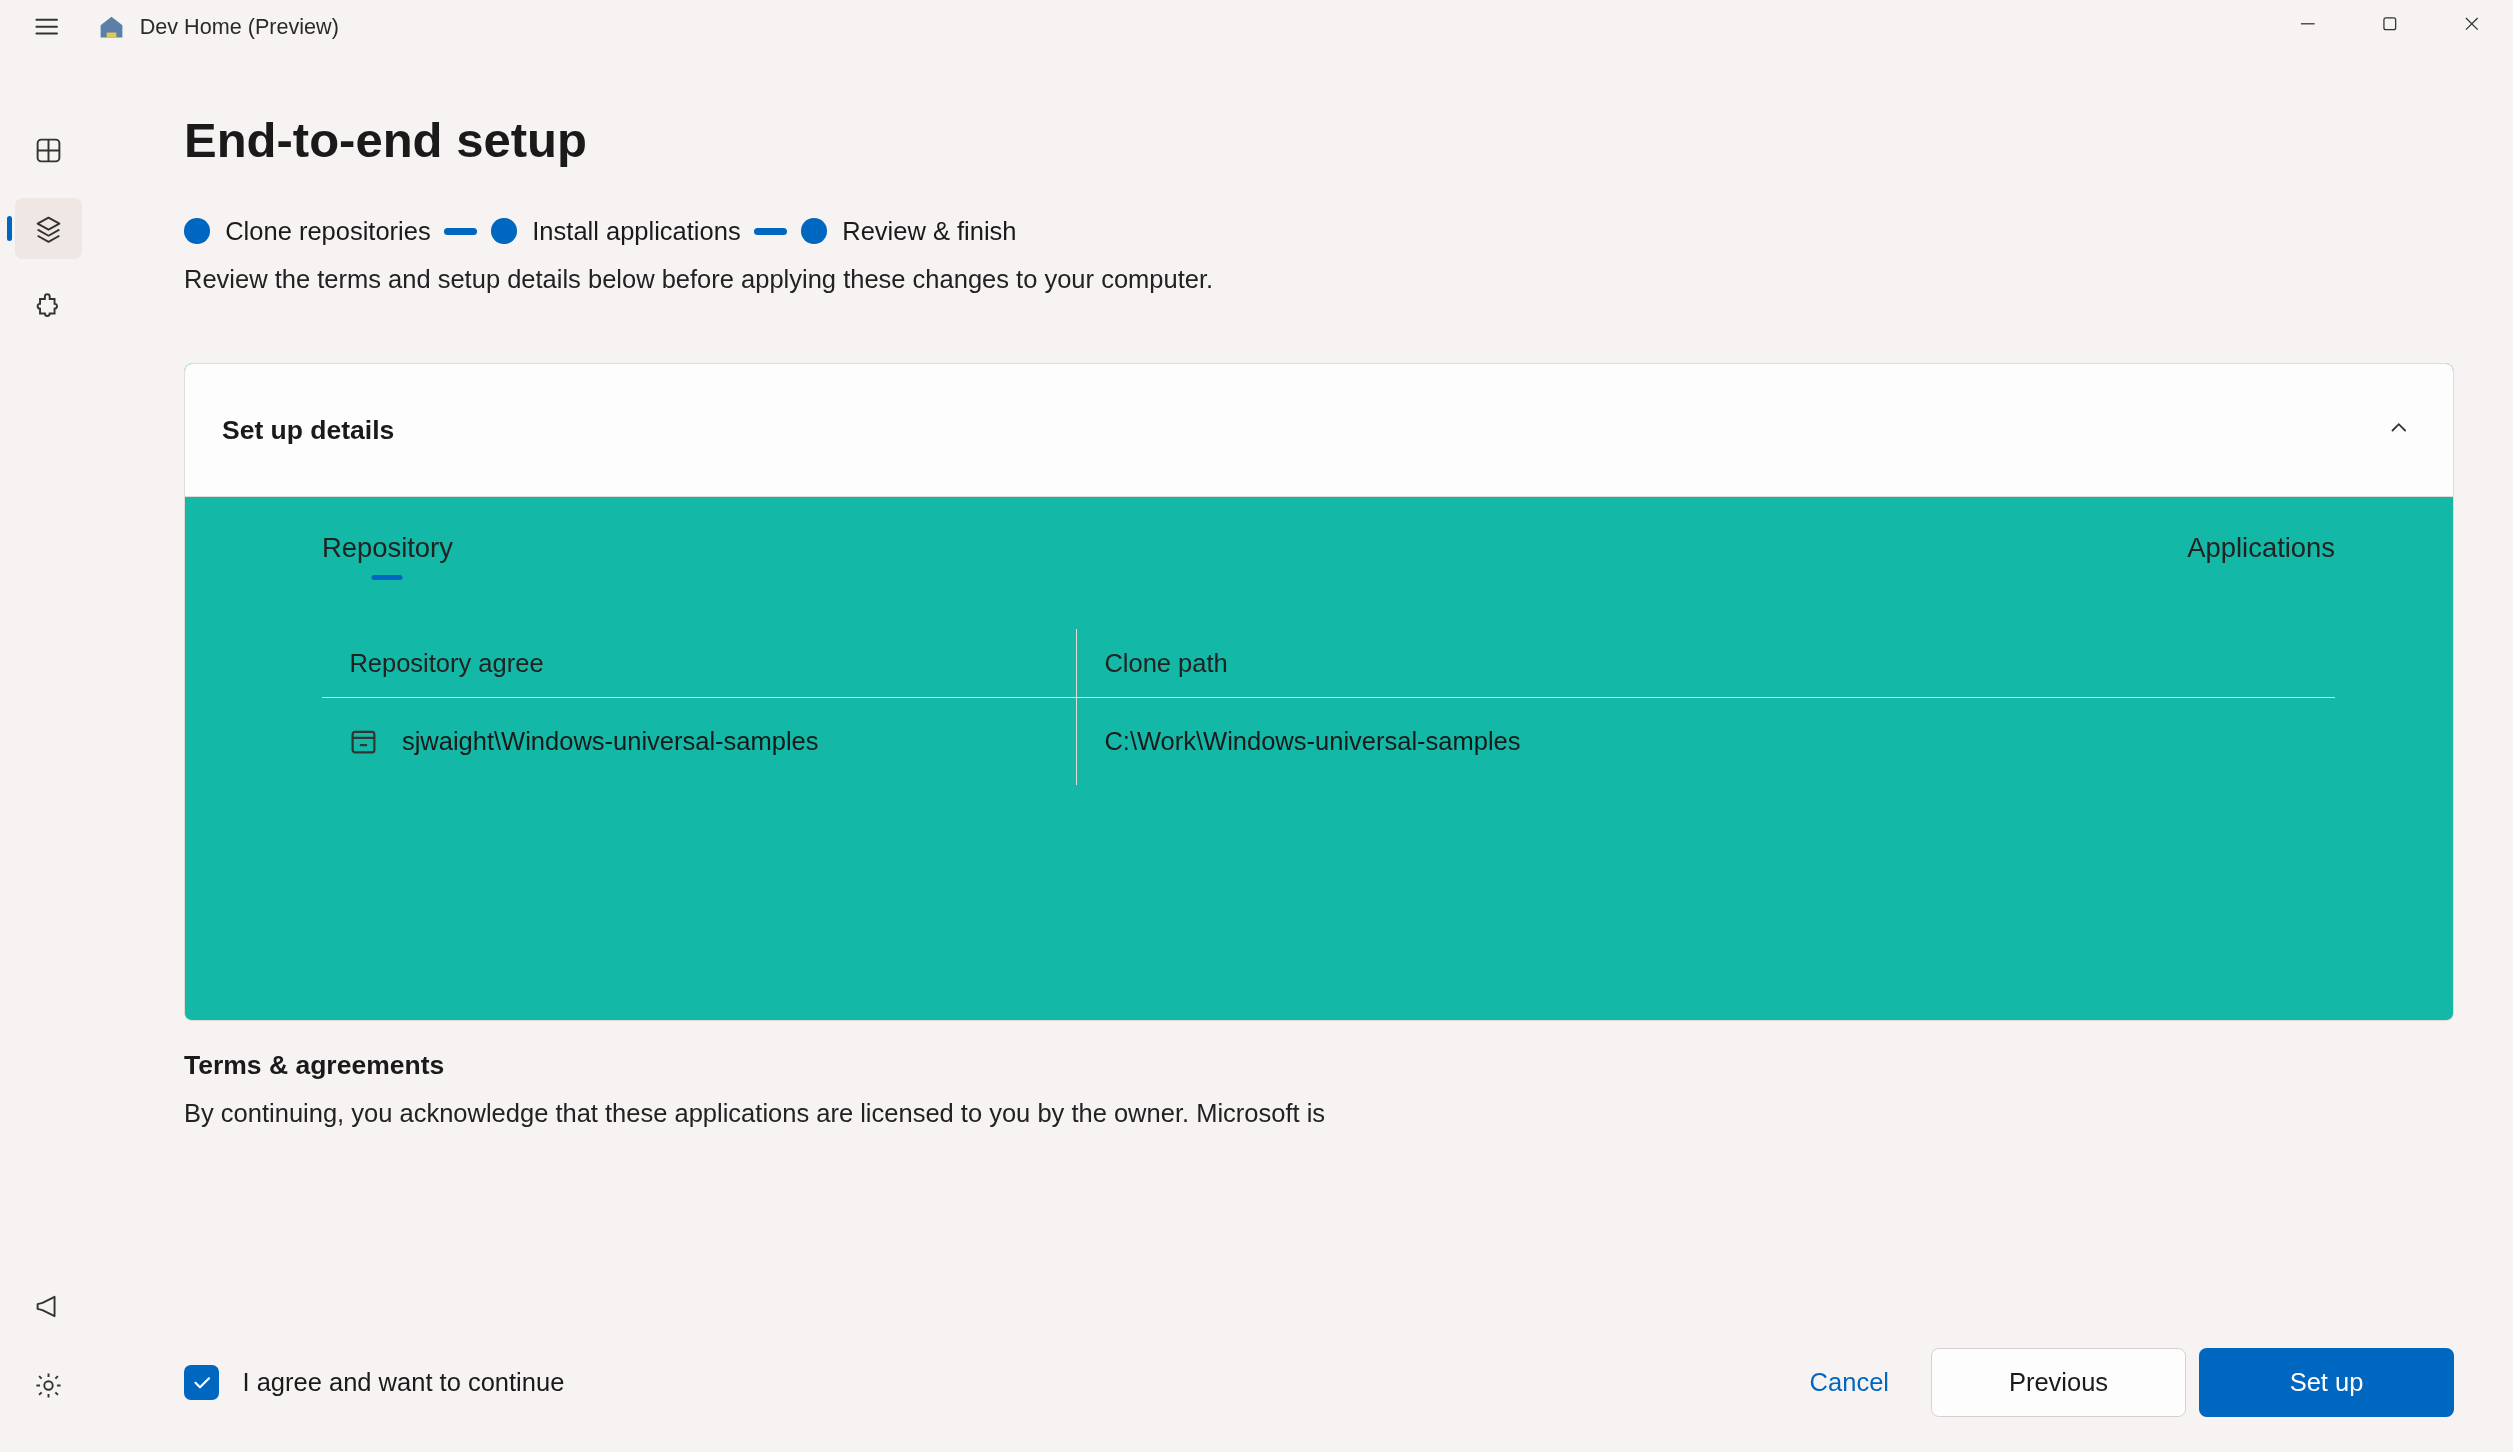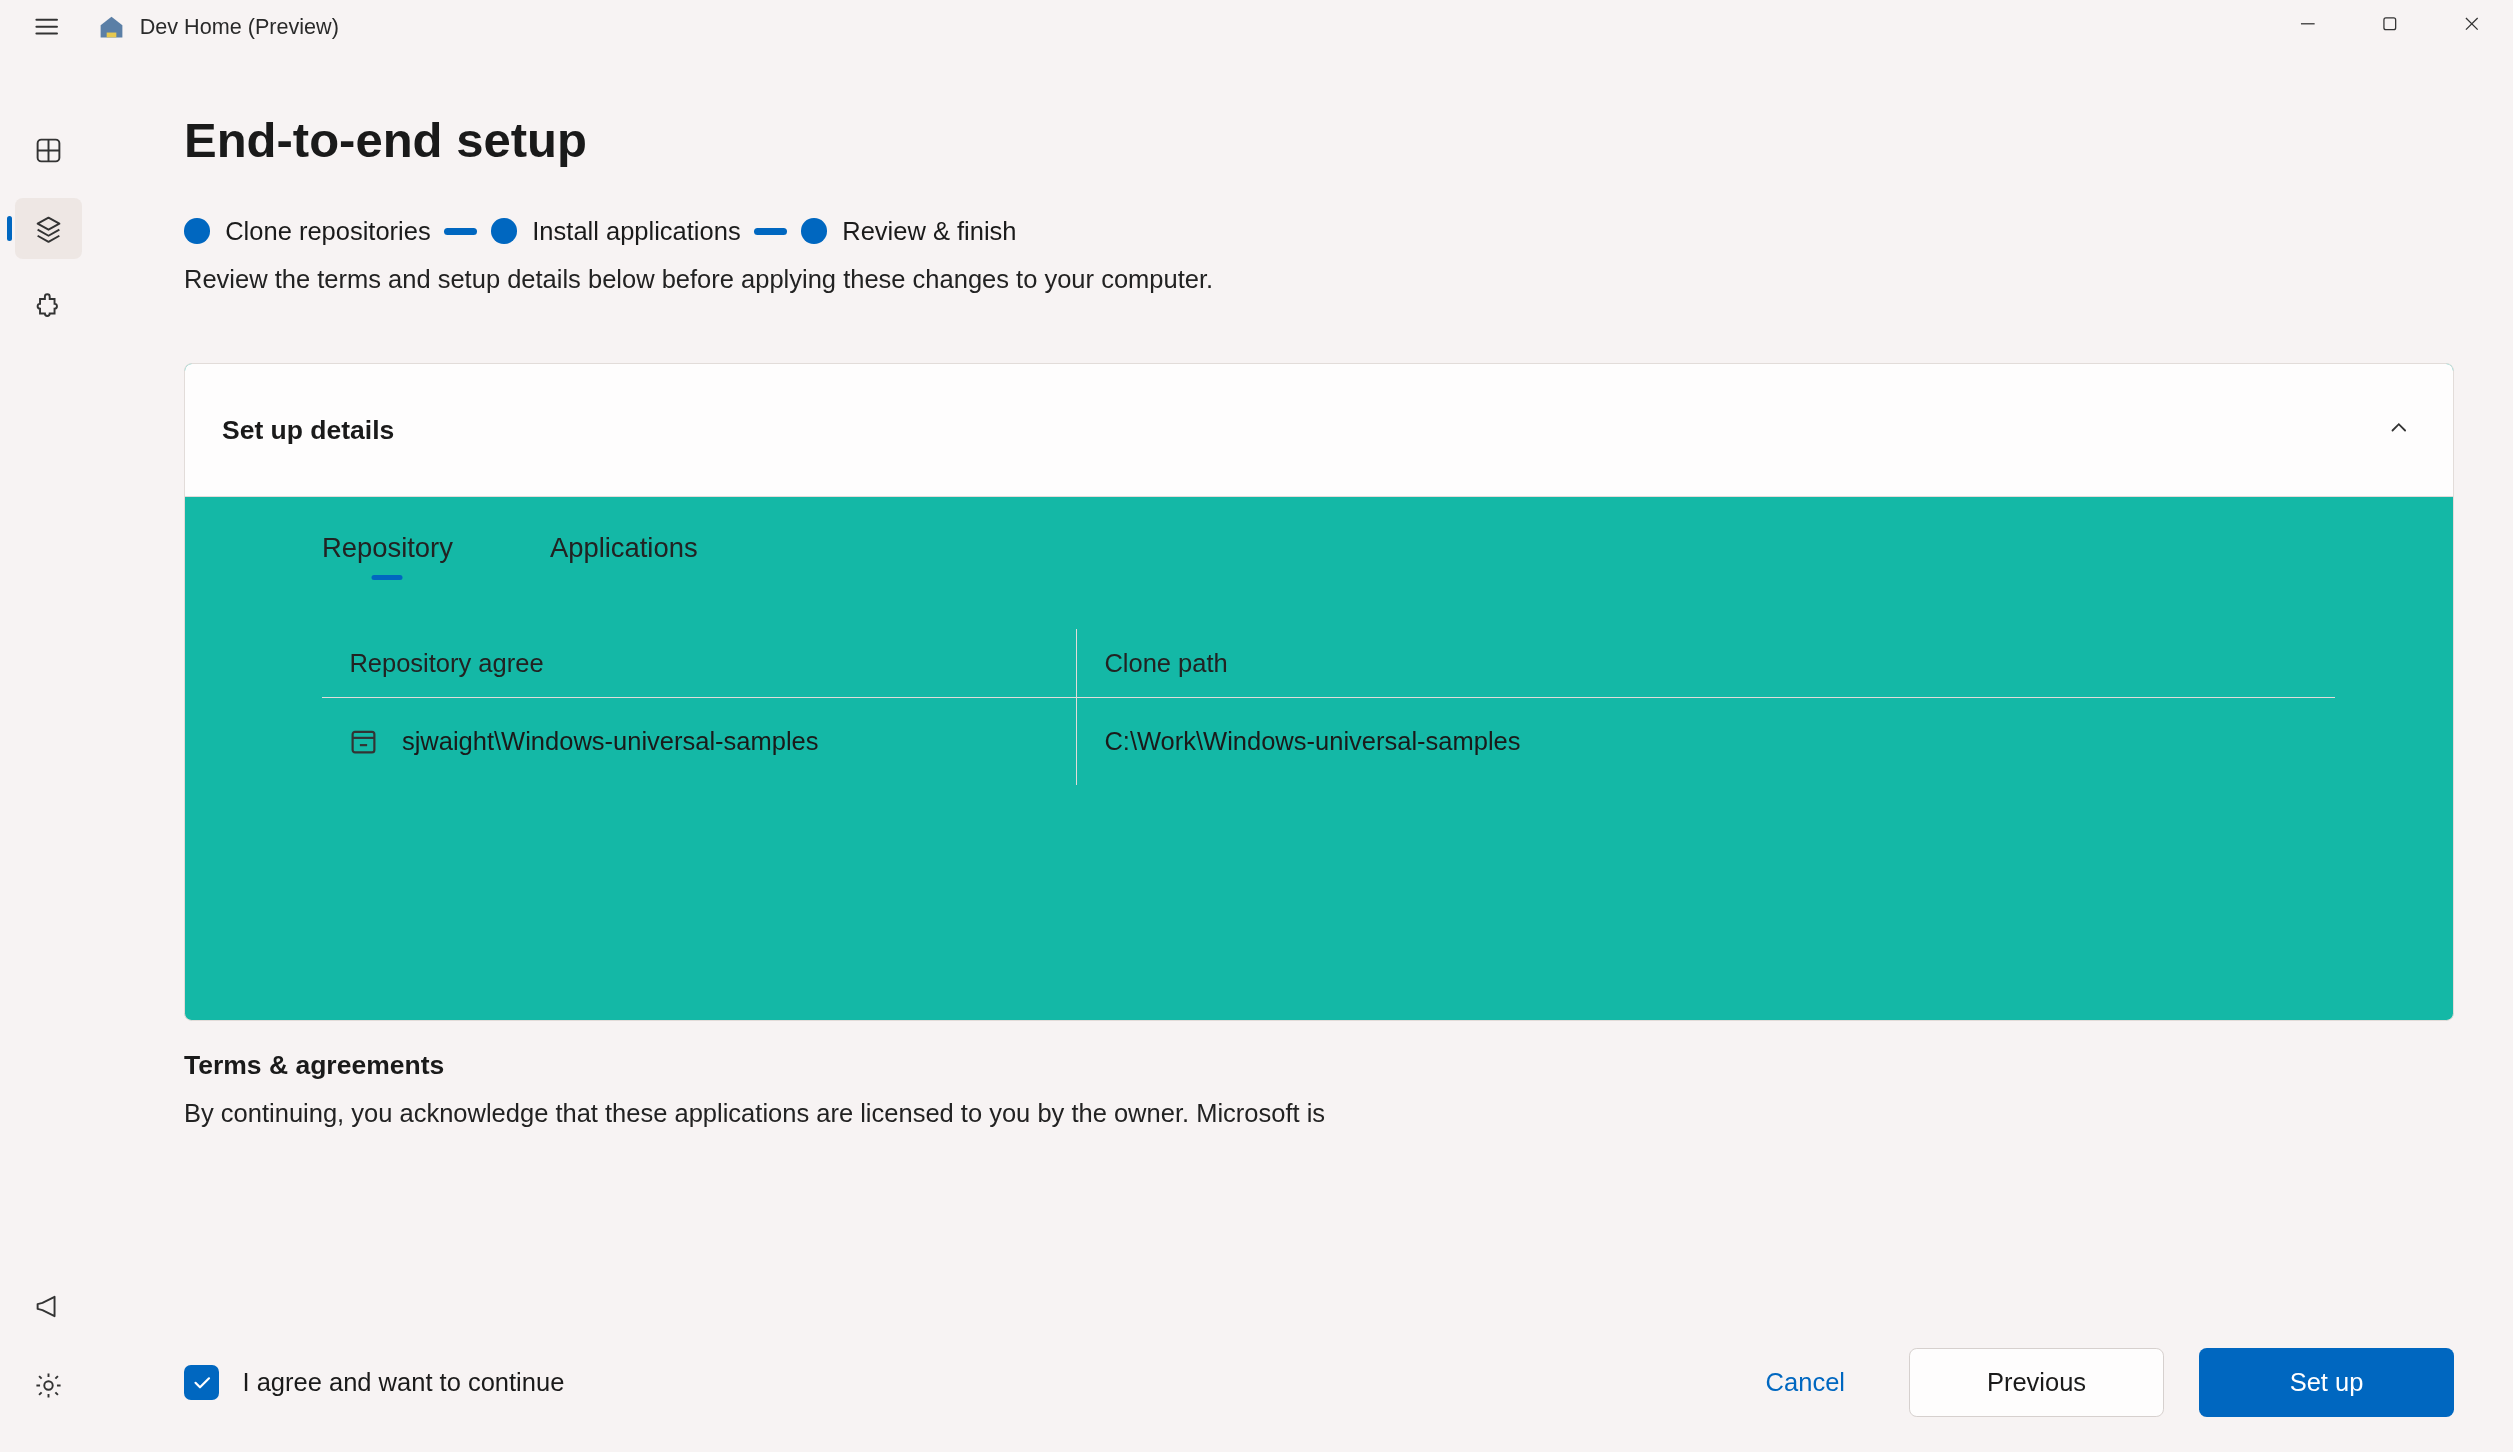--- a/index.html
+++ b/index.html
@@ -165,20 +165,21 @@
     }
     .chevron svg { width: 21.6px; height: 21.6px; }
     .card-body {
       padding: 35px 118px 235px 137px;
     }
     
     .tabs {
       display: flex;
       gap: 97px;
       margin-bottom: 55px;
+      justify-content: space-between;
     }
     .tab {
       font-size: 27.4px;
       color: #222;
       cursor: pointer;
       position: relative;
       padding-bottom: 9.8px;
     }
     .tab.active::after {
       content: "";
@@ -278,21 +279,21 @@
       justify-content: center;
       margin-right: 23.5px;
     }
     .checkbox svg { width: 21.6px; height: 21.6px; }
     .agree-label {
       font-size: 25.5px;
     }
     .buttons {
       margin-left: auto;
       display: flex;
-      gap: 35px;
+      gap: 13px;
       align-items: center;
     }
     .btn {
       height: 69px;
       padding: 0 45px;
       border-radius: 7.8px;
       font-size: 25.5px;
       display: flex;
       align-items: center;
       justify-content: center;

